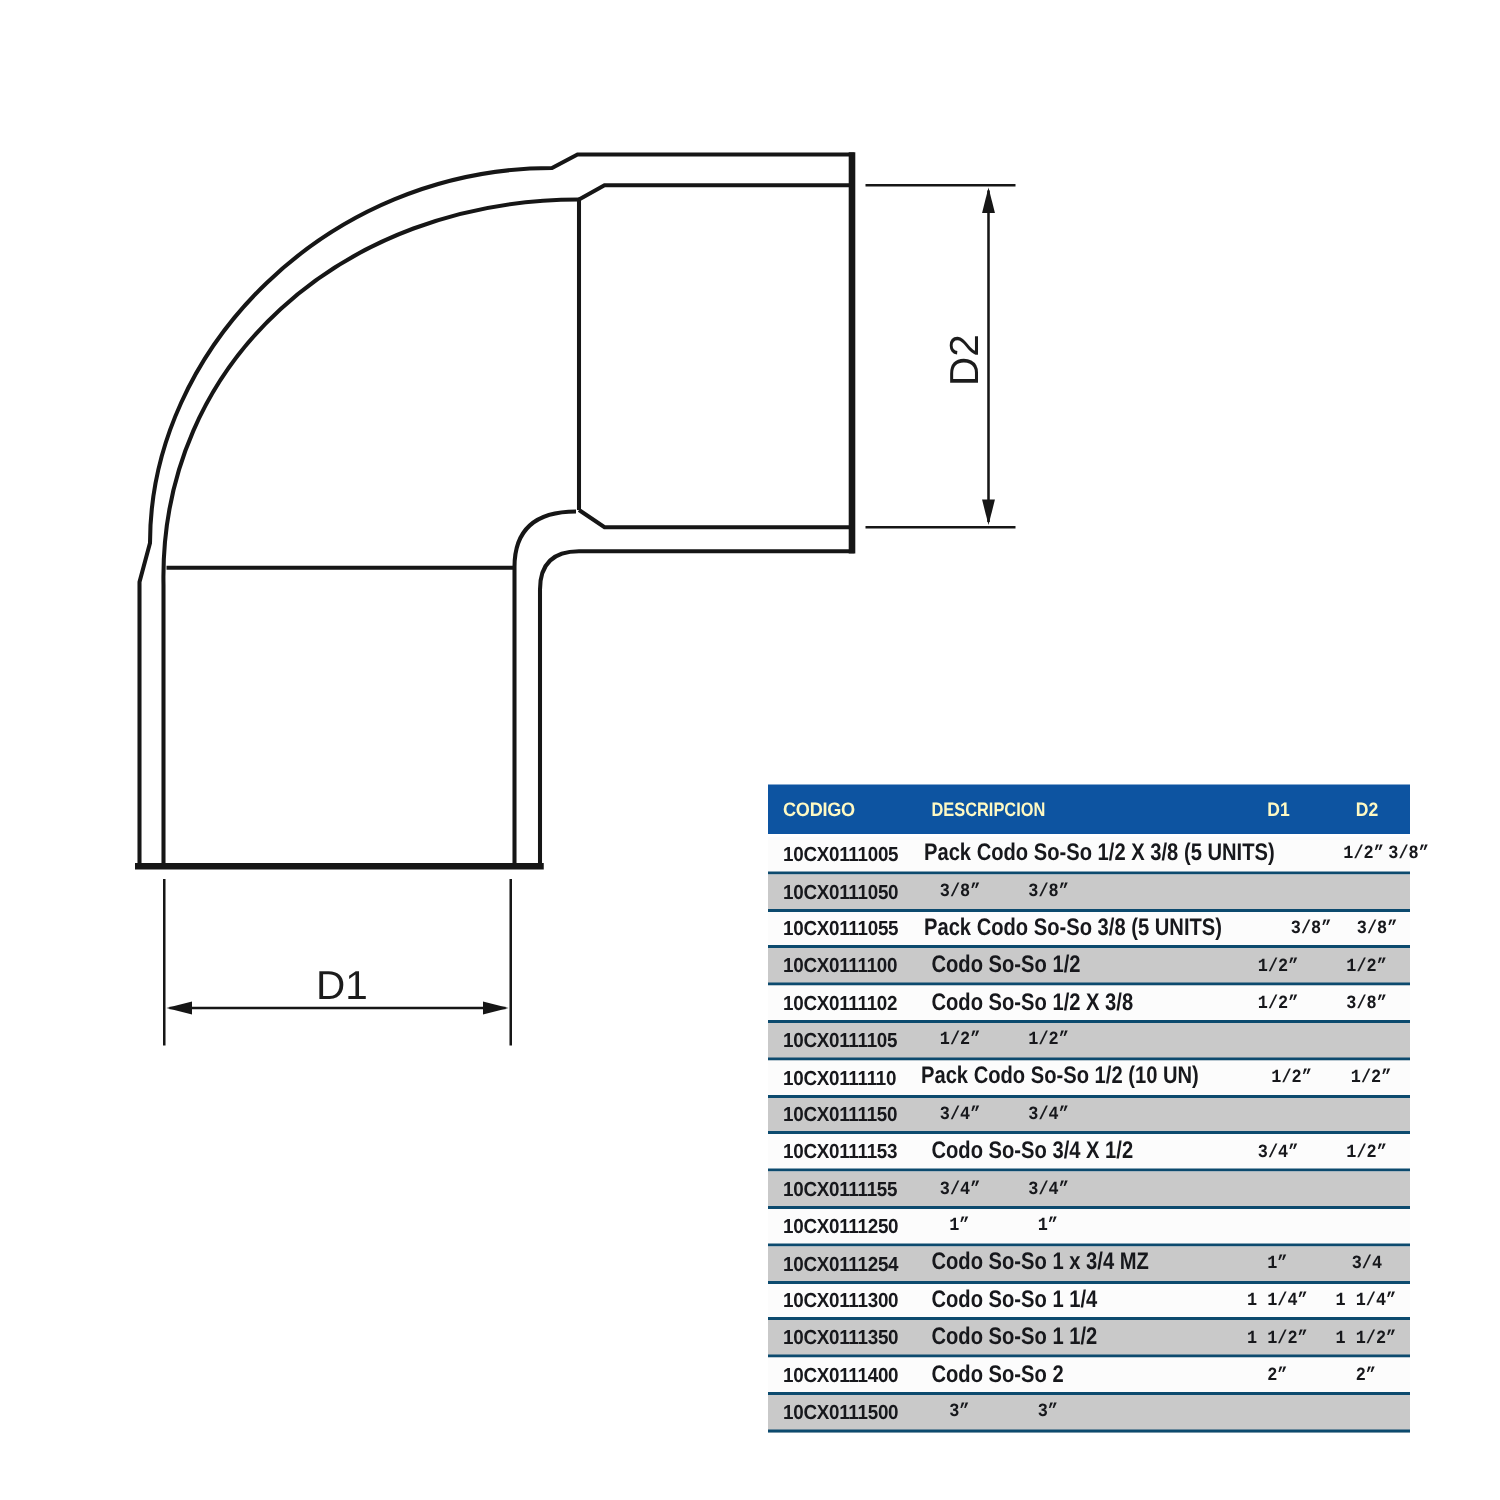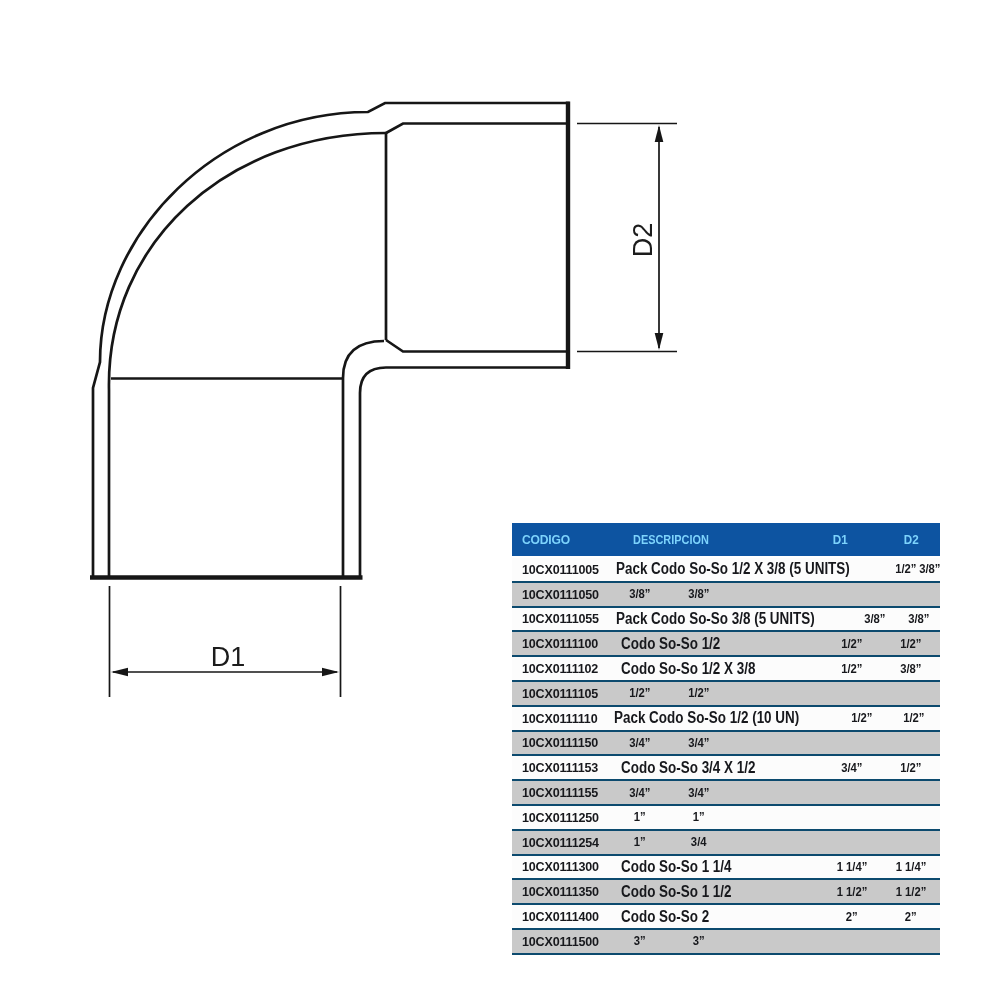--- a/index.html
+++ b/index.html
@@ -7,33 +7,33 @@
   .stage{position:relative;width:1000px;height:1000px;background:#fff;overflow:hidden;}
   svg.drawing{position:absolute;left:0;top:0;}
   svg.drawing path{fill:none;stroke:#161616;}
   svg.drawing .w-main{stroke-width:2.7;}
   svg.drawing .w-thick{stroke-width:4.4;}
   svg.drawing .w-dim{stroke-width:1.7;}
   svg.drawing .arrow{fill:#161616;stroke:none;}
   svg.drawing text{fill:#1c1c1c;font-family:"Liberation Sans",sans-serif;font-size:27px;font-weight:400;}
 
   .spec-table{position:absolute;left:512px;top:523px;width:428px;}
-  .thead{display:flex;height:35px;background:var(--header-bg,#0d54a1);color:#7dd3fc;
-         border-bottom:2px solid #fff;box-sizing:border-box;font-weight:bold;font-size:13px;gap:12px;}
+  .thead{display:flex;height:35px;background:var(--header-bg,#0d54a1);color:#fef9c3;
+         border-bottom:2px solid #fff;box-sizing:border-box;font-weight:bold;font-size:13px;}
   .trow{display:flex;height:24.8px;background:var(--row-base,#fcfcfc);
         border-bottom:2px solid #0c4a6e;box-sizing:border-box;color:#17181c;}
   .trow:nth-child(even){background:var(--row-alt,#c9c9c9);}
   .cell{display:flex;align-items:center;box-sizing:border-box;overflow:visible;}
   .c-code{width:98px;padding-left:10px;}
   .c-desc{flex:1;padding-left:11px;}
   .c-d1{width:60px;justify-content:center;}
   .c-d2{width:58px;justify-content:center;}
   .trow .c-code{font-size:13.5px;font-weight:bold;}
   .trow .c-desc{font-size:16px;font-weight:bold;}
-  .trow .c-d1,.trow .c-d2{font-size:12.5px;font-weight:bold;}
+  .trow .c-d1,.trow .c-d2{font-size:12.5px;font-weight:bold;font-family:Liberation Mono, monospace;}
   .cond{display:inline-block;white-space:nowrap;transform:scaleX(0.84);transform-origin:0 50%;}
   .cond-mid{display:inline-block;white-space:nowrap;transform:scaleX(0.90);transform-origin:50% 50%;}
   .cond-code{display:inline-block;white-space:nowrap;transform:scaleX(0.93);transform-origin:0 50%;letter-spacing:-0.2px;}
 </style>
 </head>
 <body>
 
 <div class="stage">
 
   <svg class="drawing" width="1000" height="1000" viewBox="0 0 1000 1000">
@@ -227,20 +227,23 @@
             <span class="cond-mid">1”</span>
           </div>
           <div class="cell c-d2">
             <span class="cond-mid">1”</span>
           </div>
         </div>
         <div class="trow">
           <div class="cell c-code">
             <span class="cond-code">10CX0111254</span>
           </div>
+          <div class="cell c-desc">
+            <span class="cond">Codo So-So 1 x 3/4 MZ</span>
+          </div>
           <div class="cell c-d1">
             <span class="cond-mid">1”</span>
           </div>
           <div class="cell c-d2">
             <span class="cond-mid">3/4</span>
           </div>
         </div>
         <div class="trow">
           <div class="cell c-code">
             <span class="cond-code">10CX0111300</span>

